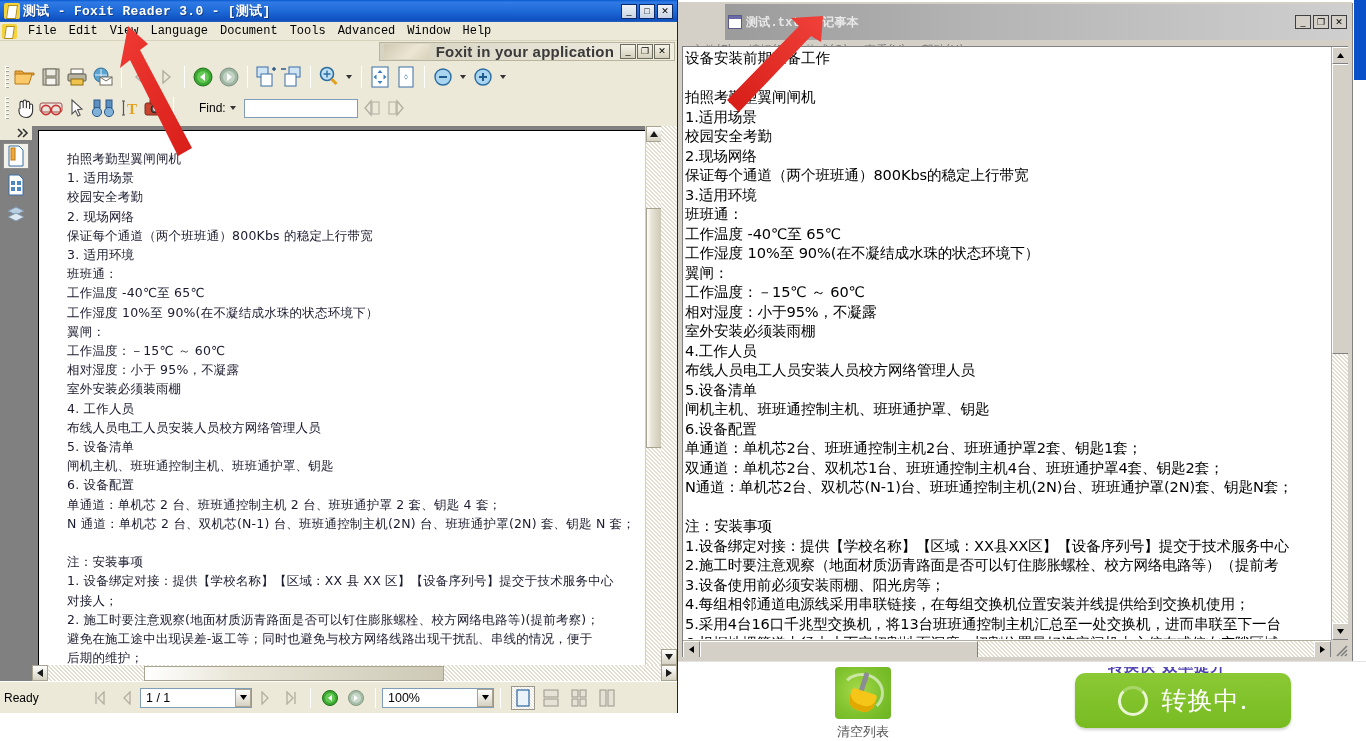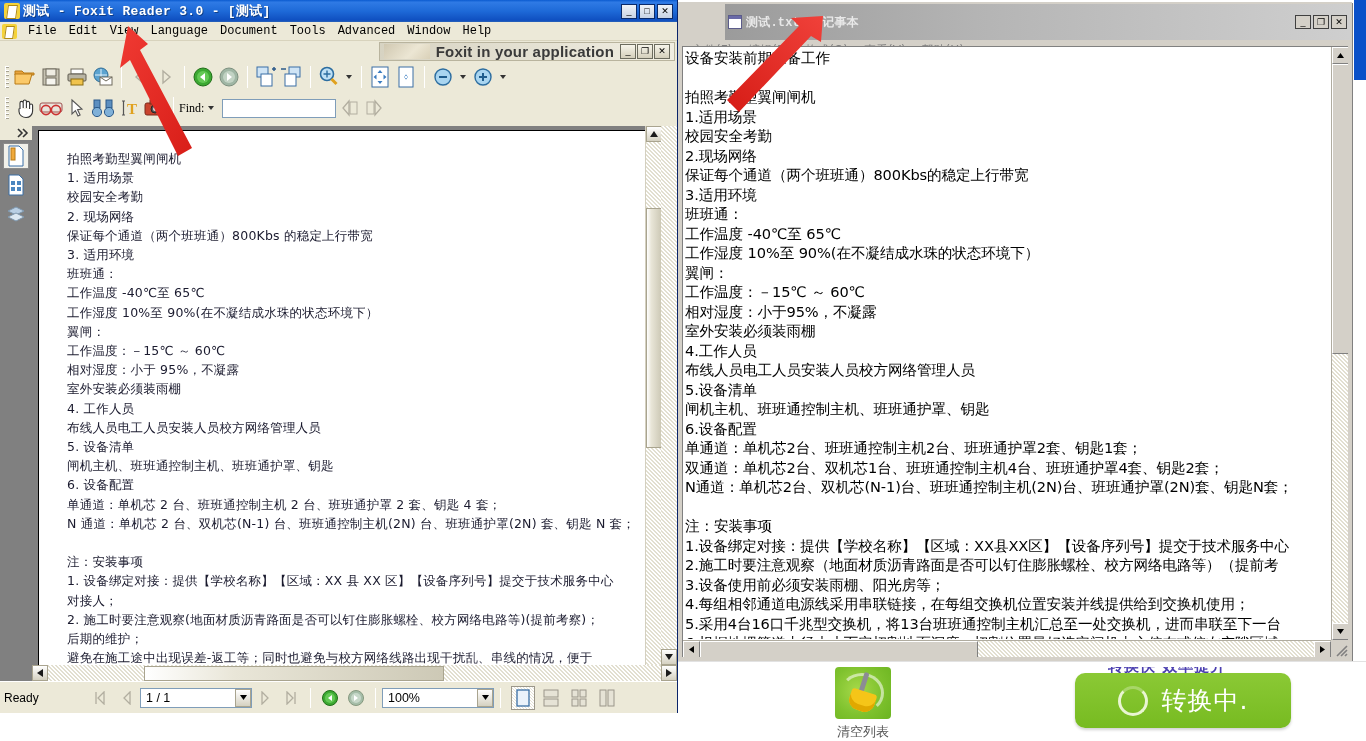--- a/index.html
+++ b/index.html
@@ -115,21 +115,21 @@
     background: repeating-linear-gradient(to bottom,#fff 0 1px,#a6a292 1px 2px,transparent 2px 4px);
     border-left: 1px solid #fff;
   }
   .sep { width:1px; height:22px; background:#b8b49f; margin: 0 5px; border-right:1px solid #fff;}
   .tbtn {
     width: 26px; height: 26px; display:flex; align-items:center; justify-content:center;
     position: relative;
   }
   .tbtn.small { width: 14px; }
   .dd-arrow { width:0;height:0;border-left:3.5px solid transparent;border-right:3.5px solid transparent;border-top:4px solid #333; }
-  .find-label { font-family:Liberation Serif, serif; font-size:12px; margin-left:0; color:#000;}
+  .find-label { font-family:Liberation Sans, sans-serif; font-size:12px; margin-left:20px; color:#000;}
   .find-box {
     width: 114px; height: 19px; background: #fff; border: 1px solid #7f9db9;
     margin-left: 4px;
   }
 
   
   svg.ic { display:block; }
 
   
   .fx-body {
@@ -603,22 +603,22 @@
               <div class="pdf-line">5. 设备清单</div>
               <div class="pdf-line">闸机主机、班班通控制主机、班班通护罩、钥匙</div>
               <div class="pdf-line">6. 设备配置</div>
               <div class="pdf-line">单通道：单机芯 2 台、班班通控制主机 2 台、班班通护罩 2 套、钥匙 4 套；</div>
               <div class="pdf-line">N 通道：单机芯 2 台、双机芯(N-1) 台、班班通控制主机(2N) 台、班班通护罩(2N) 套、钥匙 N 套；</div>
               <div class="pdf-line blank"></div>
               <div class="pdf-line">注：安装事项</div>
               <div class="pdf-line">1. 设备绑定对接：提供【学校名称】【区域：XX 县 XX 区】【设备序列号】提交于技术服务中心</div>
               <div class="pdf-line">对接人；</div>
               <div class="pdf-line">2. 施工时要注意观察(地面材质沥青路面是否可以钉住膨胀螺栓、校方网络电路等)(提前考察)；</div>
+              <div class="pdf-line">避免在施工途中出现误差-返工等；同时也避免与校方网络线路出现干扰乱、串线的情况，便于</div>
               <div class="pdf-line">后期的维护；</div>
-              <div class="pdf-line">避免在施工途中出现误差-返工等；同时也避免与校方网络线路出现干扰乱、串线的情况，便于</div>
               <div class="pdf-line">3. 设备使用前必须安装雨棚、阳光房等；</div>
               <div class="pdf-line">4. 每组相邻通道电源线采用串联链接，在每组交换机位置安装并线提供给到交换机使用；</div>
             </div>
         </div>
 
         <div class="vscroll" style="right:16px;">
           <div class="sb-arrow" style="position:absolute;top:0;left:0;">
             <svg width="8" height="6" viewBox="0 0 8 6">
                 <path d="M4 0l4 6H0z" fill="#1a1a1a"></path>
               </svg>

